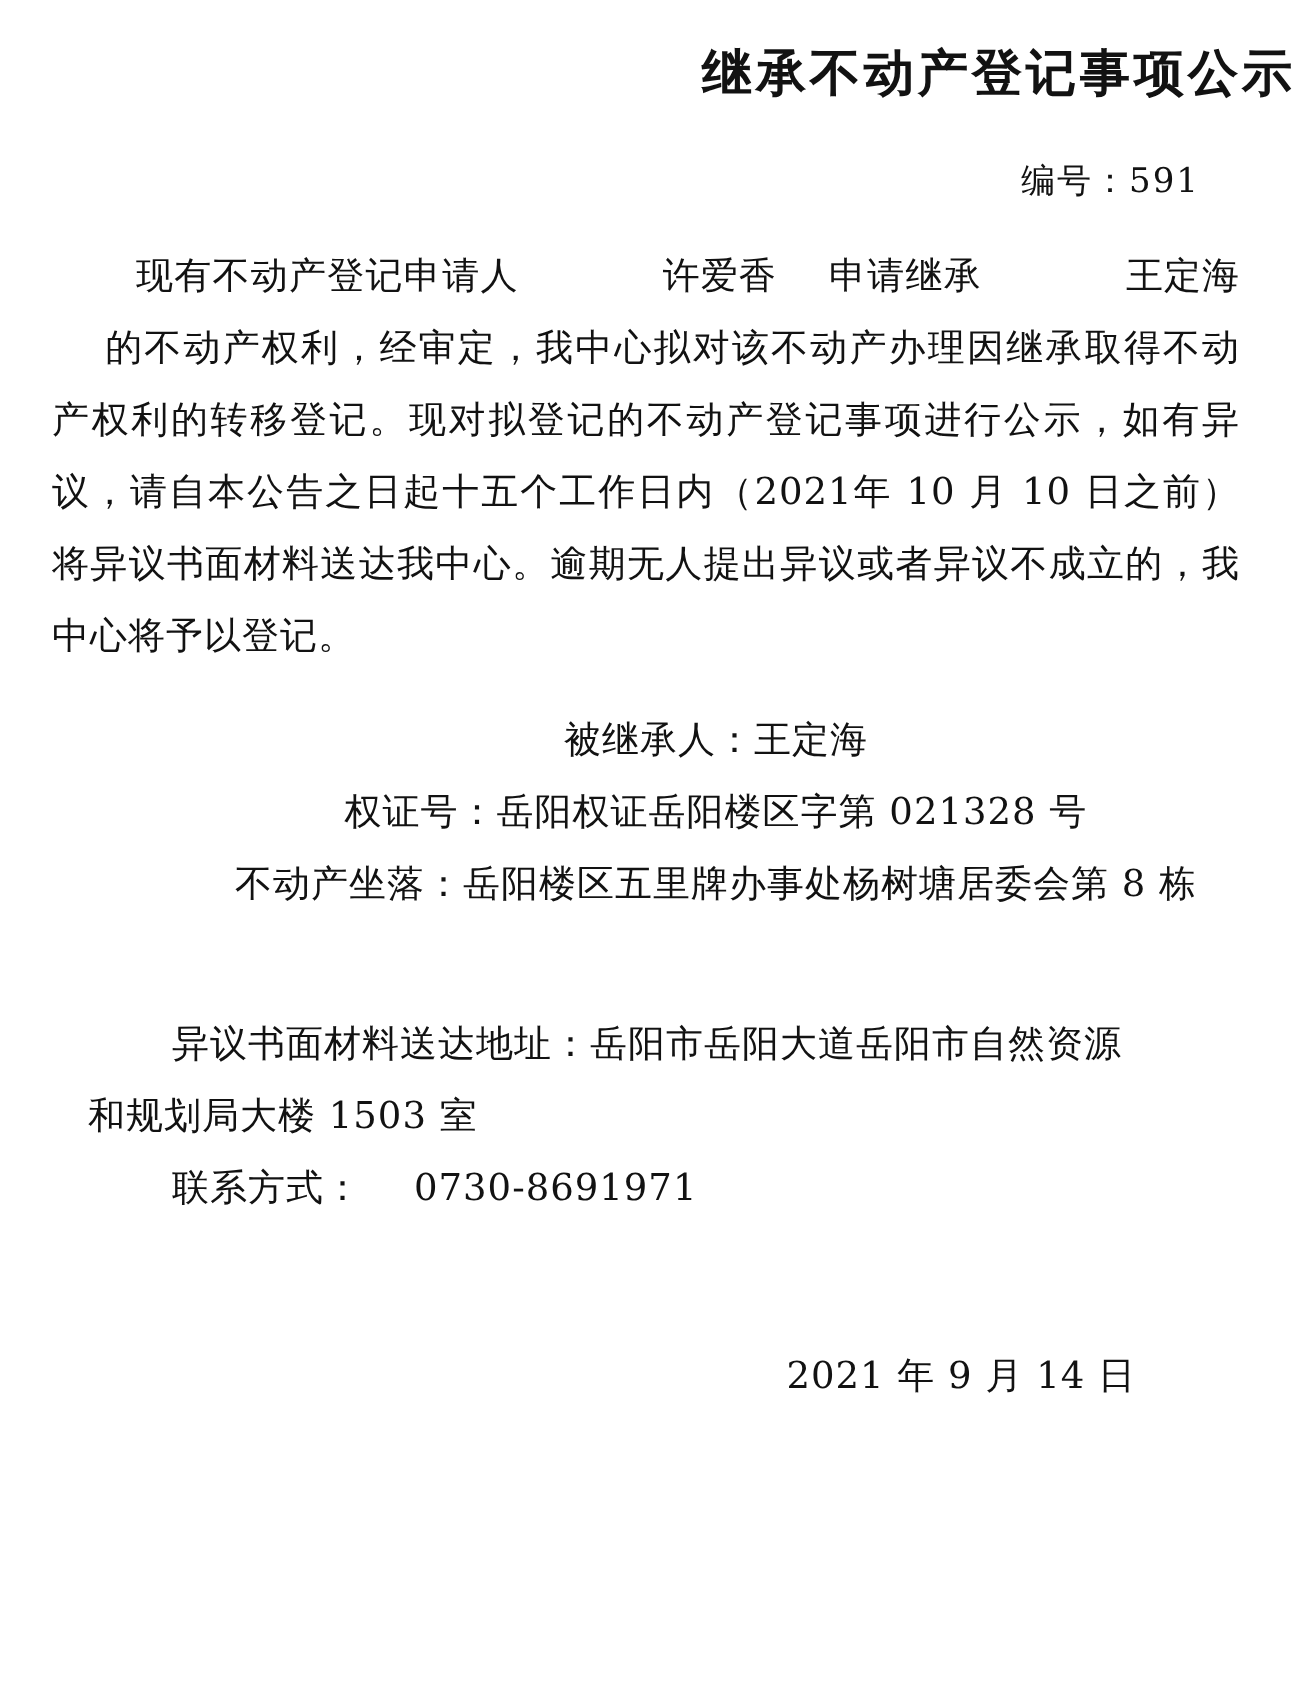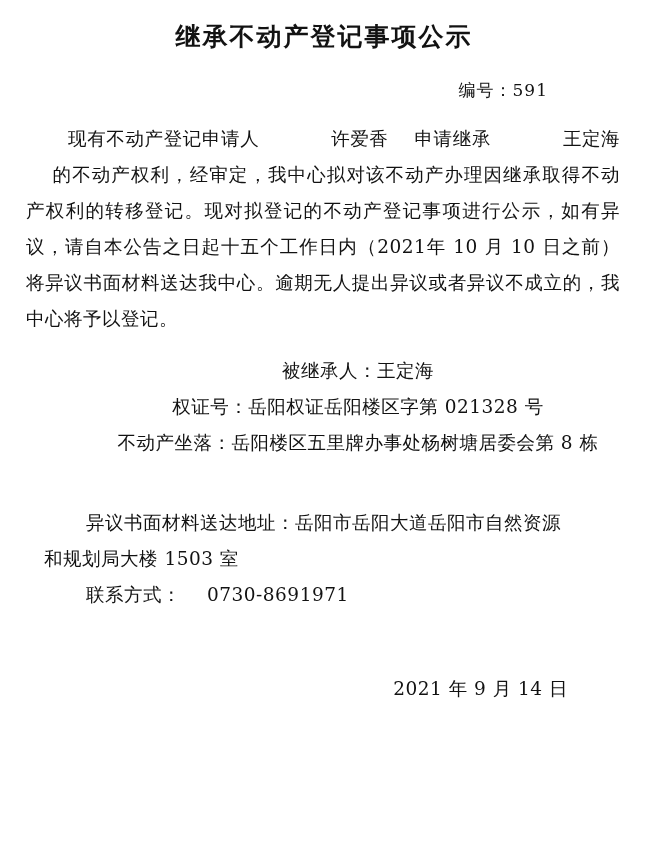--- a/index.html
+++ b/index.html
@@ -16,33 +16,33 @@
     overflow: hidden;
   }
   .page {
     width: 648px;
     height: 847px;
     position: relative;
     box-sizing: border-box;
     padding: 0;
   }
   .title {
-    text-align: center;
+    text-align: right;
     font-size: 25px;
     font-weight: bold;
     letter-spacing: 2px;
     margin-top: 20px;
     margin-bottom: 0;
     font-family: "DejaVu Sans", "Liberation Sans", sans-serif;
   }
   .doc-number {
     text-align: right;
     font-size: 17px;
     margin-top: 26px;
-    padding-right: 100px;
+    padding-right: 48px;
     letter-spacing: 1px;
   }
   .body-block {
     margin-top: 19px;
     padding-left: 26px;
     padding-right: 28px;
   }
   .para {
     font-size: 18.5px;
     line-height: 36px;

